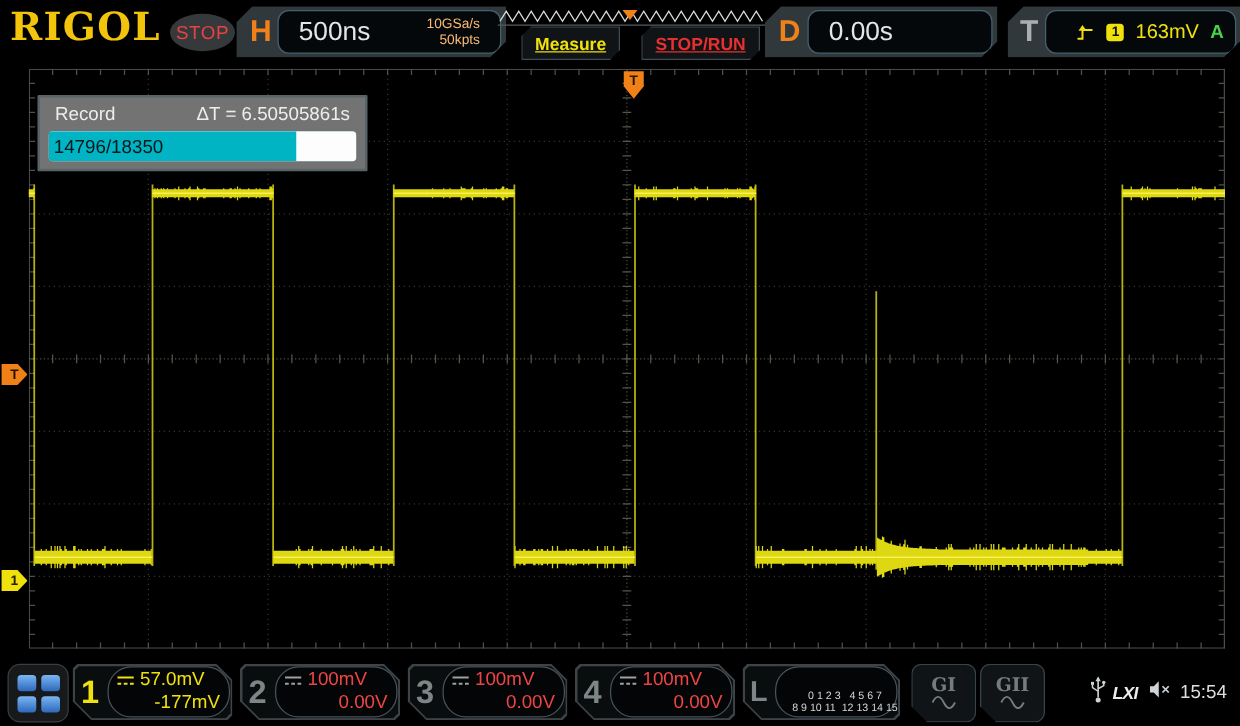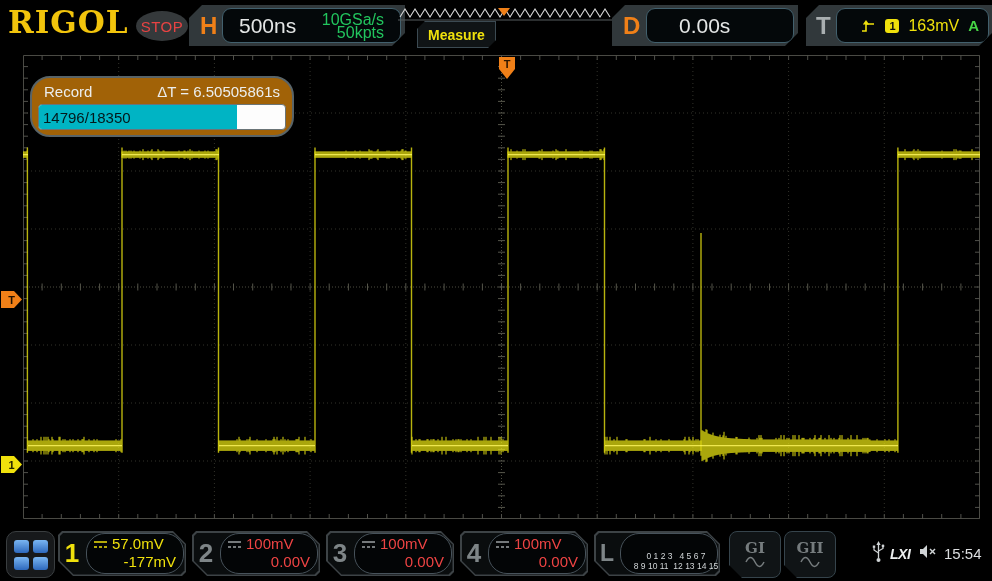--- a/index.html
+++ b/index.html
@@ -13,31 +13,31 @@
   .stop-badge{left:136px;top:11px;width:52px;height:30px;border-radius:50%;
               background:#35393b;display:flex;align-items:center;justify-content:center;
               color:#e84343;font-weight:normal;font-size:15px;letter-spacing:.5px;}
   .panel{background:#31383b;}
   .panel-cut{clip-path:polygon(13px 0,100% 0,100% calc(100% - 13px),calc(100% - 13px) 100%,0 100%,0 13px);}
   .panel .letter{position:absolute;top:7px;font-size:24px;font-weight:bold;color:#f08018;}
   .readout{position:absolute;background:#04080a;border:1px solid #42606d;border-radius:9px;
            display:flex;align-items:center;}
   .btn{background:#101416;border:1px solid #3c4a52;display:flex;align-items:center;
        justify-content:center;font-weight:bold;font-size:14px;
-       clip-path:polygon(8px 0,100% 0,100% calc(100% - 8px),calc(100% - 8px) 100%,0 100%,0 8px);}
+       clip-path:polygon(8px 0,100% 0,100% calc(100% - 8px),calc(100% - 8px) 100%,0 100%,0 8px);text-decoration:underline;}
   .h-main{color:#e4e6e6;font-size:21px;}
-  .h-side{color:#22c55e;font-size:16px;line-height:13px;text-align:right;}
+  .h-side{color:#fdba74;font-size:11px;line-height:13px;text-align:right;}
   .t-level{color:#f0e10c;font-size:16px;}
   .t-sweep{color:#46d446;font-size:15px;font-weight:bold;}
   .ch-badge{width:14px;height:14px;border-radius:3px;background:#f0e10c;color:#111;
             font-size:11px;font-weight:bold;display:flex;align-items:center;justify-content:center;}
 
   
-  .record{left:30px;top:76px;width:260px;height:57px;background:#a16207;
-          border:2px solid #596468;border-radius:20px;z-index:5;}
+  .record{left:30px;top:76px;width:260px;height:57px;background:#737373;
+          border:2px solid #596468;border-radius:1px;z-index:5;}
   .record .hdr{display:flex;justify-content:space-between;align-items:center;
                padding:5px 12px 0 12px;color:#eceeee;font-size:15px;}
   .pbar{position:absolute;left:6px;right:6px;bottom:5px;height:24px;background:#fdfdfd;
         border-radius:4px;border:1px solid #6a7477;overflow:hidden;}
   .pfill{position:absolute;left:0;top:0;bottom:0;background:#00b4c4;}
   .ptext{position:absolute;left:4px;top:0;bottom:0;display:flex;align-items:center;
          color:#03181b;font-size:15px;}
 
   
   .grid-svg{left:23px;top:55px;}
@@ -92,24 +92,25 @@
     </div>
   </div>
 
   <svg class="abs" style="left:398px;top:5px;" width="214" height="16">
     <polyline fill="none" stroke="#dadada" stroke-width="1.1" points="2,12 7,4 12,12 17,4 22,12 27,4 32,12 37,4 42,12 47,4 52,12 57,4 62,12 67,4 72,12 77,4 82,12 87,4 92,12 97,4 102,12 107,4 112,12 117,4 122,12 127,4 132,12 137,4 142,12 147,4 152,12 157,4 162,12 167,4 172,12 177,4 182,12 187,4 192,12 197,4 202,12 207,4 212,12"></polyline>
     <polygon points="100,3 112,3 106,11" fill="#f08018"></polygon>
     <line x1="0" y1="15" x2="214" y2="15" stroke="#565c5e" stroke-width="1"></line>
   </svg>
 
   <div class="abs btn" style="left:417px;top:21px;width:77px;height:25px;color:#f0e10c;">Measure</div>
+  <div class="abs btn" style="left:513px;top:21px;width:93px;height:25px;color:#e83030;">STOP/RUN</div>
 
   <div class="abs panel panel-cut" style="left:612px;top:5px;width:186px;height:41px;">
     <span class="letter" style="left:11px;">D</span>
-    <div class="readout" style="left:34px;top:3px;right:4px;bottom:3px;padding-left:32px;">
+    <div class="readout" style="left:34px;top:3px;right:4px;bottom:3px;padding-left:16px;">
       <span class="h-main">0.00s</span>
     </div>
   </div>
 
   <div class="abs panel panel-cut" style="left:806px;top:5px;width:186px;height:41px;">
     <span class="letter" style="left:10px;color:#a9afb1;">T</span>
     <div class="readout" style="left:30px;top:3px;right:3px;bottom:3px;justify-content:flex-end;gap:9px;padding-right:9px;">
       <svg width="16" height="14">
         <polyline points="2,12 6,12 6,5 14,5" fill="none" stroke="#f0e10c" stroke-width="1.6"></polyline>
         <polygon points="6,1 2.8,5.5 9.2,5.5" fill="#f0e10c"></polygon>

